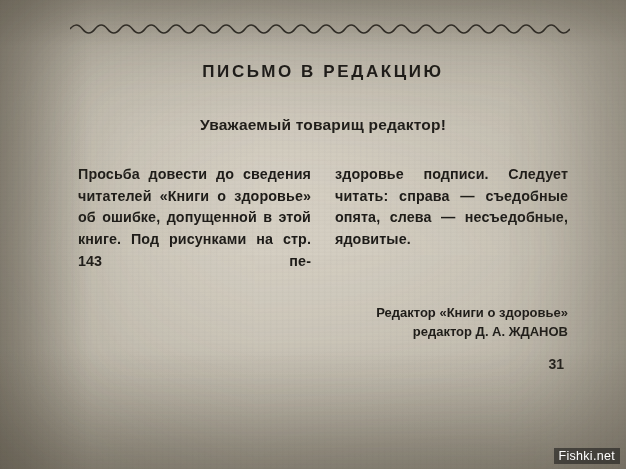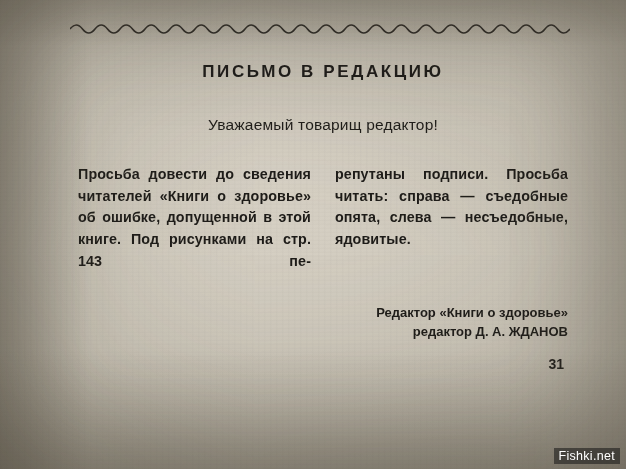--- a/index.html
+++ b/index.html
@@ -74,21 +74,21 @@
   .doc-title {
     text-align: center;
     font-weight: bold;
     font-size: 17px;
     letter-spacing: 2.6px;
     color: #1c1a18;
     margin: 0 0 34px 0;
   }
   .salutation {
     text-align: center;
-    font-weight: normal;
+    font-weight: bold;
     font-size: 15.5px;
     color: #1f1d1a;
     margin: 0 0 30px 0;
     letter-spacing: 0.2px;
   }
   .columns {
     display: flex;
     gap: 24px;
     align-items: flex-start;
   }
@@ -154,21 +154,21 @@
   <div class="content">
     <h1 class="doc-title">ПИСЬМО В РЕДАКЦИЮ</h1>
 
     <div class="salutation">Уважаемый товарищ редактор!</div>
 
     <div class="columns">
       <div class="col left">
         <p class="last-left">Просьба довести до сведения читателей «Книги о здоровье» об ошибке, допущенной в этой книге. Под рисунками на стр. 143 пе-</p>
       </div>
       <div class="col right">
-        <p class="flow">репутаны подписи. Просьба читать: справа — съедобные опята, слева — несъедобные, ядовитые.</p>
+        <p class="flow">здоровье подписи. Следует читать: справа — съедобные опята, слева — несъедобные, ядовитые.</p>
       </div>
     </div>
 
     <div class="signature">
       <div>Редактор «Книги о здоровье»</div>
       <div>редактор Д. А. ЖДАНОВ</div>
     </div>
 
     <div class="page-number">31</div>
   </div>

